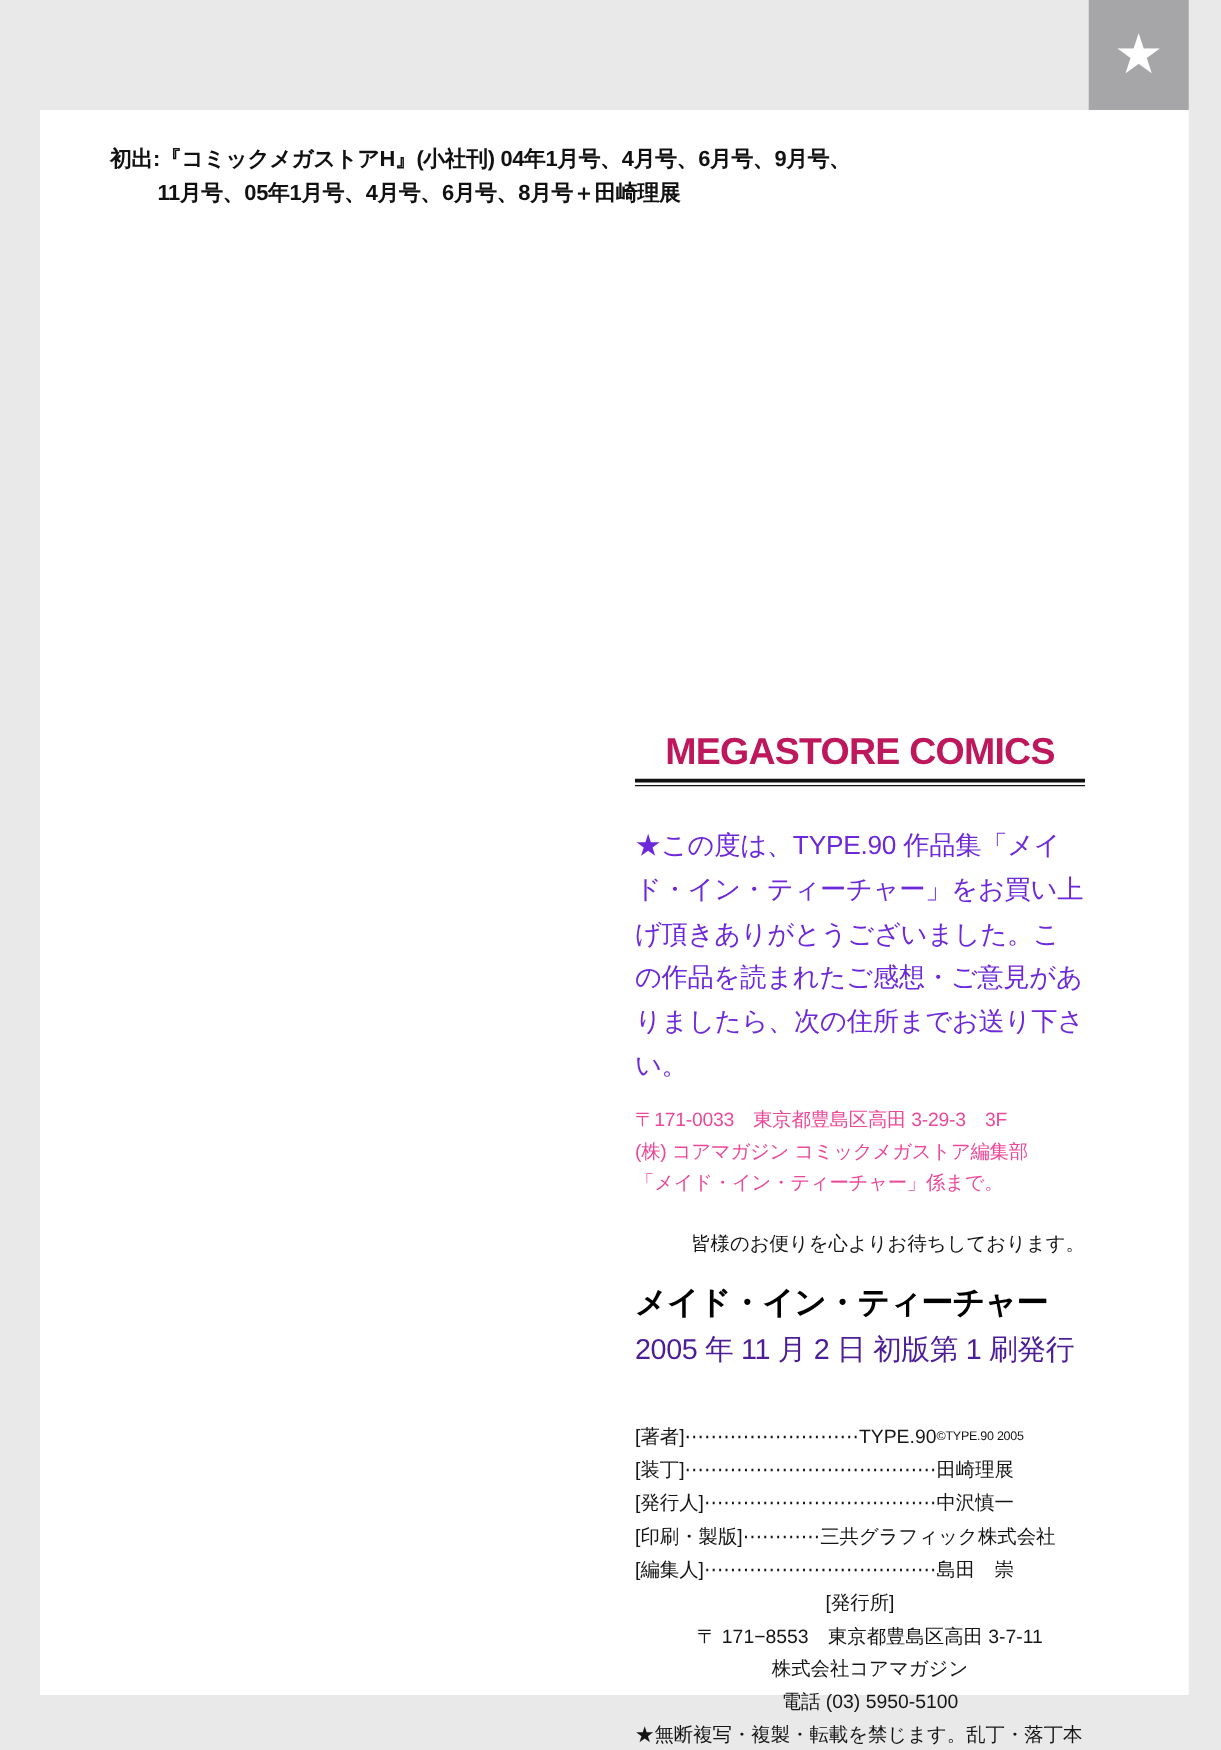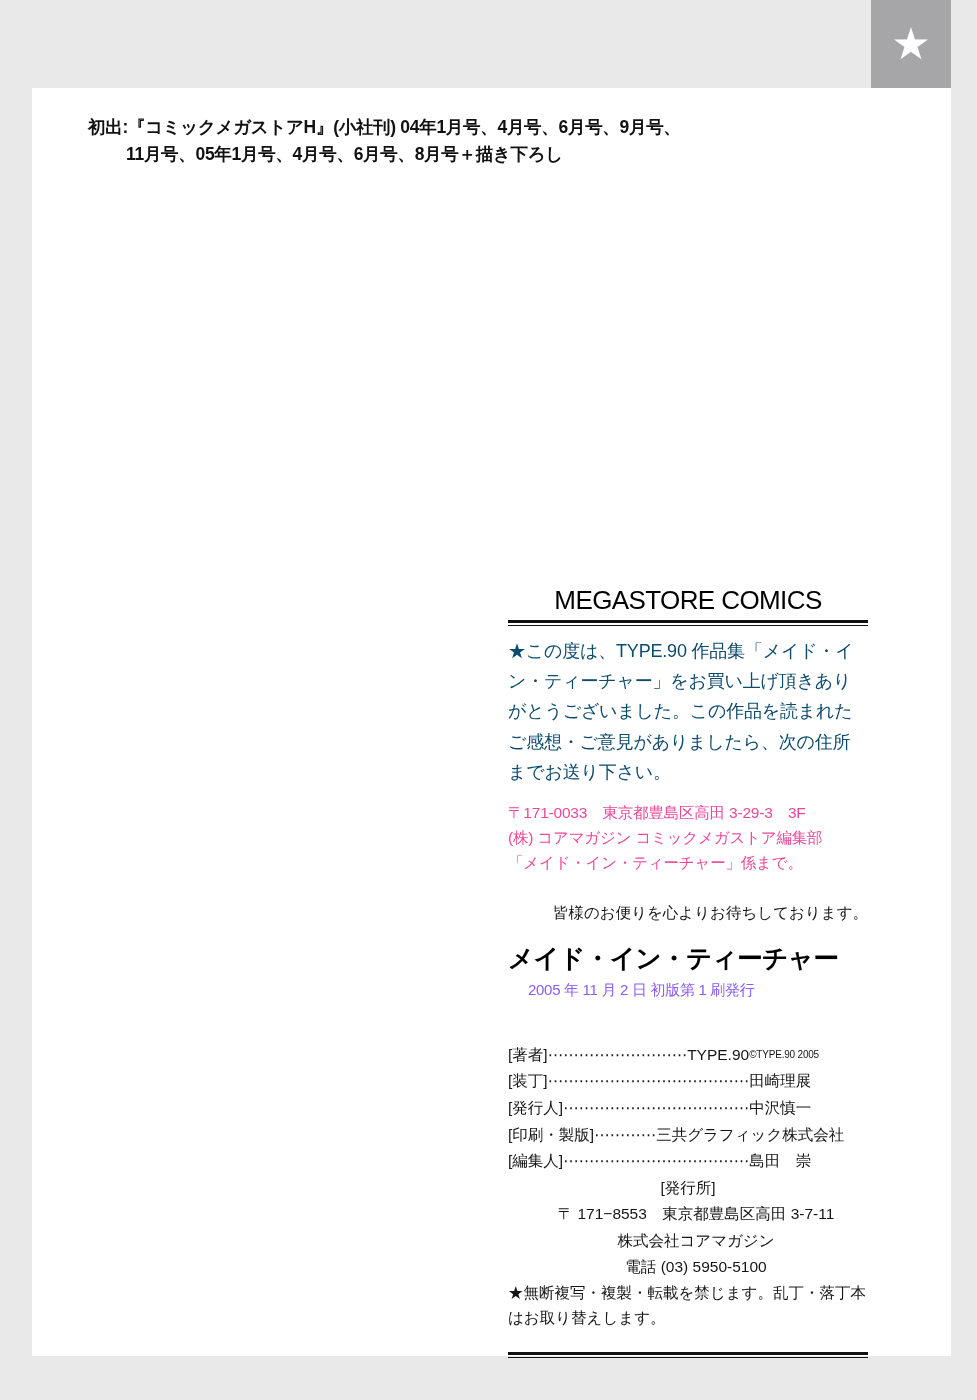--- a/index.html
+++ b/index.html
@@ -69,43 +69,43 @@
   
   .colophon {
     position: absolute;
     left: 508px;
     top: 585px;
     width: 360px;
   }
 
   .brand {
     font-family: "Liberation Sans", sans-serif;
-    font-weight: normal;
-    font-size: 26px;
+    font-weight: bold;
+    font-size: 30px;
     letter-spacing: -0.6px;
-    color: #000000;
+    color: #be185d;
     white-space: nowrap;
     text-align: center;
   }
   .rule-thick {
     border-top: 3px solid #111;
     margin-top: 4px;
     margin-bottom: 0;
   }
   .rule-thin {
     border-top: 1.5px solid #111;
     margin-top: 2px;
   }
 
   .thanks {
-    margin-top: 10px;
-    font-size: 18px;
+    margin-top: 30px;
+    font-size: 21px;
     line-height: 1.68;
     letter-spacing: -0.2px;
-    color: #0c4a6e;
+    color: #6d28d9;
   }
   .addr {
     margin-top: 13px;
     font-size: 15.5px;
     line-height: 1.62;
     letter-spacing: -0.2px;
     color: #ec4899;
   }
   .wish {
     margin-top: 24px;
@@ -124,25 +124,24 @@
   .title-main {
     margin-top: 16px;
     font-size: 25.5px;
     font-weight: bold;
     letter-spacing: -0.5px;
     color: #000;
     white-space: nowrap;
   }
   .pubdate {
     margin-top: 5px;
-    font-size: 15px;
+    font-size: 23px;
     letter-spacing: -0.3px;
-    color: #8b5cf6;
-    white-space: nowrap;
-    margin-left: 20px;
+    color: #4c1d95;
+    white-space: nowrap;
   }
 
   .credits {
     margin-top: 42px;
     font-size: 15.5px;
     line-height: 1.72;
     color: #151515;
   }
   .credit-row {
     display: block;
@@ -190,21 +189,21 @@
   <div class="edge edge-left"></div>
   <div class="edge edge-right"></div>
   <div class="edge edge-bottom"></div>
 
   <div class="star-box">
     <span class="star">★</span>
   </div>
 
   <div class="source-note">
     <span>初出:『コミックメガストアH』(小社刊) 04年1月号、4月号、6月号、9月号、</span>
-    <span class="l2">11月号、05年1月号、4月号、6月号、8月号＋描き下ろし</span>
+    <span class="l2">11月号、05年1月号、4月号、6月号、8月号＋田崎理展</span>
   </div>
 
   <div class="colophon">
 
     <div class="brand">MEGASTORE COMICS</div>
     <div class="rule-thick"></div>
     <div class="rule-thin"></div>
 
     <div class="thanks">★この度は、TYPE.90 作品集「メイド・イン・ティーチャー」をお買い上げ頂きありがとうございました。この作品を読まれたご感想・ご意見がありましたら、次の住所までお送り下さい。</div>
 

